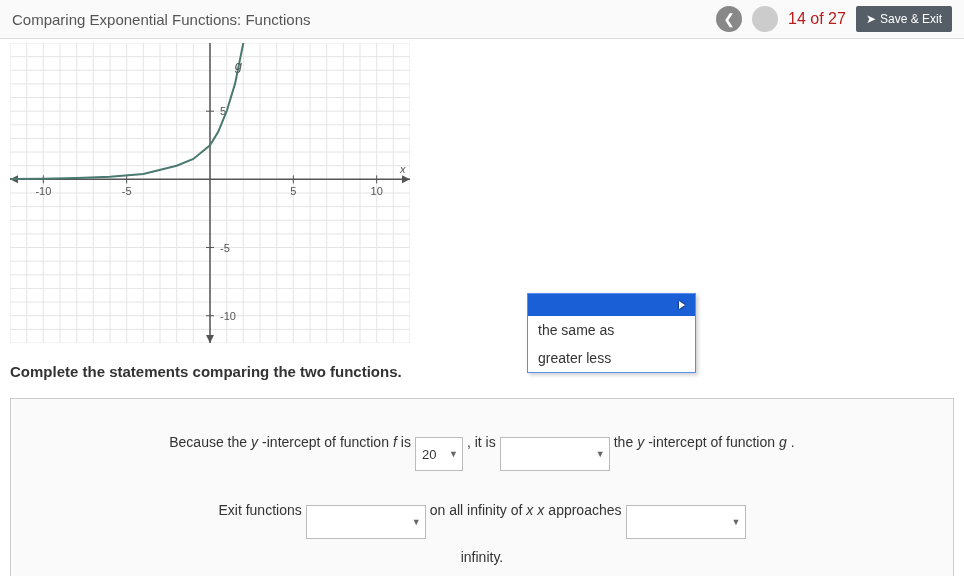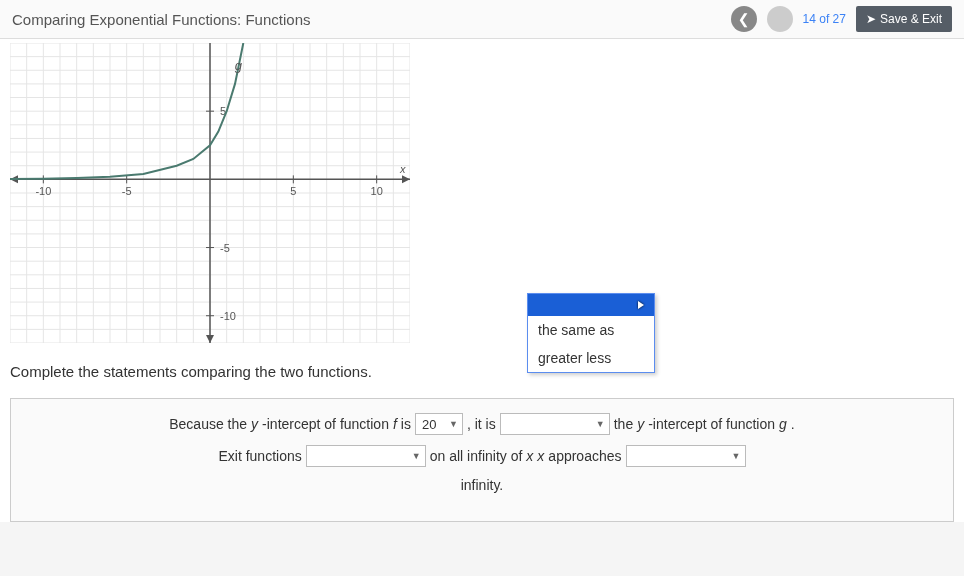--- a/index.html
+++ b/index.html
@@ -34,22 +34,22 @@
     display: flex; align-items: center; justify-content: center;
     font-size: 14px;
     cursor: pointer;
   }
   .avatar {
     width: 26px; height: 26px;
     border-radius: 50%;
     background: #ccc;
   }
   .progress {
-    font-size: 12px;
-    color: #3b82f6;
+    font-size: 16px;
+    color: #b91c1c;
     text-align: right;
   }
   .save-exit {
     background: #555d66;
     color: #fff;
     padding: 6px 10px;
     font-size: 12px;
     border-radius: 2px;
     display: flex;
     align-items: center;
@@ -60,63 +60,65 @@
     padding: 0 10px;
     background: #fff;
   }
   .graph-wrap {
     padding: 4px 0 8px 0;
   }
   .prompt {
     font-size: 15px;
     color: #333;
     margin: 8px 0 18px 0;
+    font-weight: bold;
   }
   .answer-box {
     border: 1px solid #ccc;
     background: #fafafa;
     padding: 14px 10px 18px 10px;
     position: relative;
   }
   .line {
     font-size: 14px;
     color: #333;
     margin-bottom: 10px;
     display: flex;
     flex-wrap: wrap;
     align-items: center;
     gap: 4px;
     justify-content: center;
   }
   .sel {
     border: 1px solid #bbb;
     background: #fff;
-    height: 22px;
+    height: 34px;
     min-width: 48px;
     font-size: 13px;
     display: inline-flex;
     align-items: center;
     padding: 0 18px 0 6px;
     position: relative;
     cursor: pointer;
+    margin-top: 24px;
   }
   .sel::after {
     content: '▼';
     position: absolute;
     right: 4px;
     font-size: 9px;
     color: #666;
   }
   .sel.wide { min-width: 110px; }
   .sel.xwide { min-width: 120px; }
   .dropdown {
     position: absolute;
     top: -106px;
     left: 516px;
-    width: 128px;
+    width: 169px;
     background: #fff;
     border: 1px solid #5b8def;
     box-shadow: 2px 2px 4px rgba(0,0,0,0.2);
     z-index: 10;
   }
   .dropdown .dd-head {
     background: #1a5fd6;
     height: 22px;
     display: flex;
     align-items: center;

